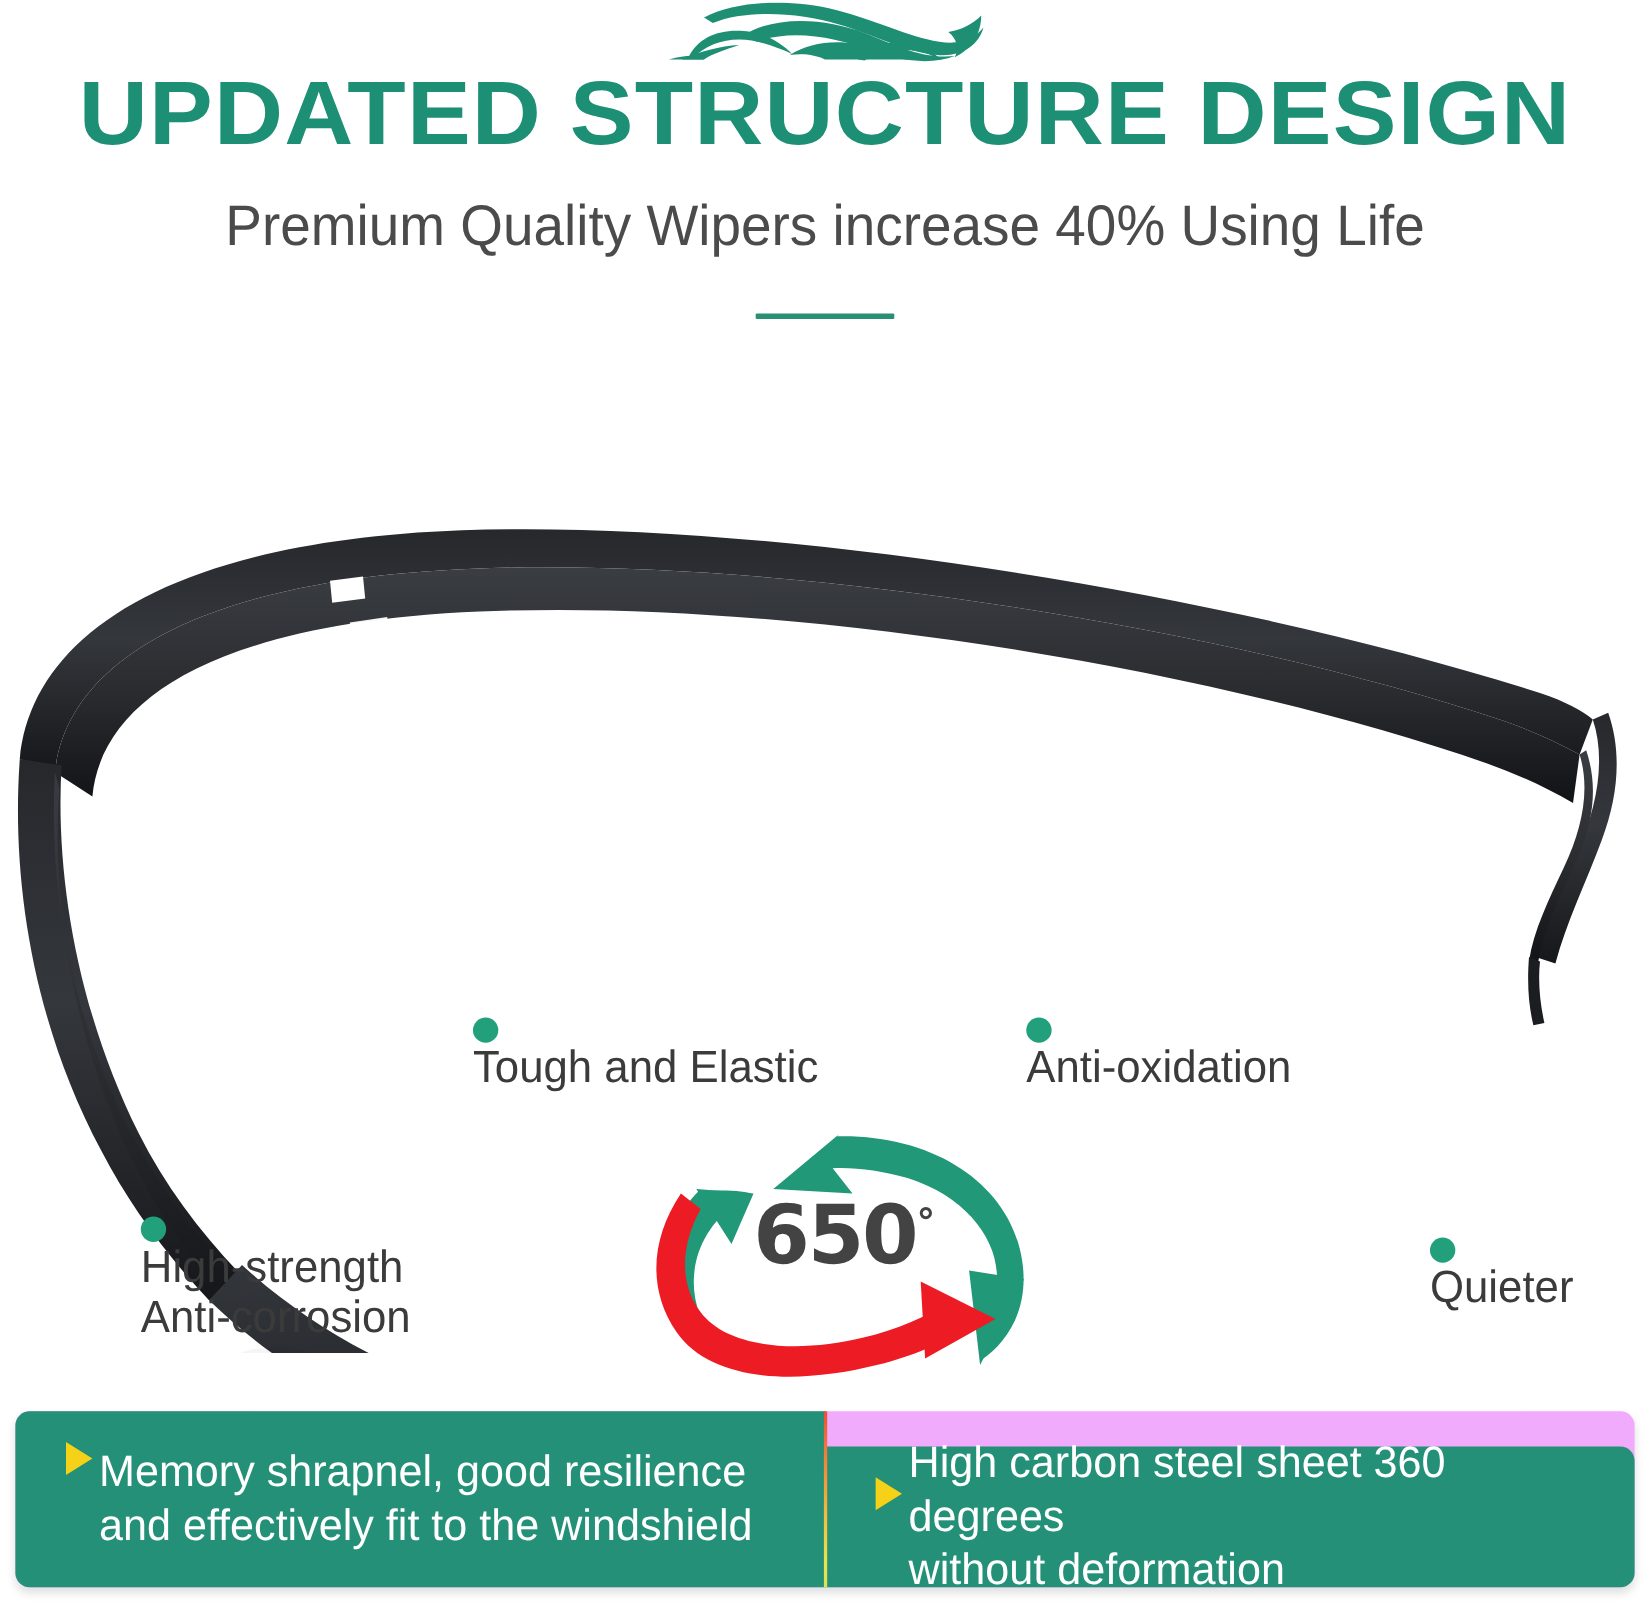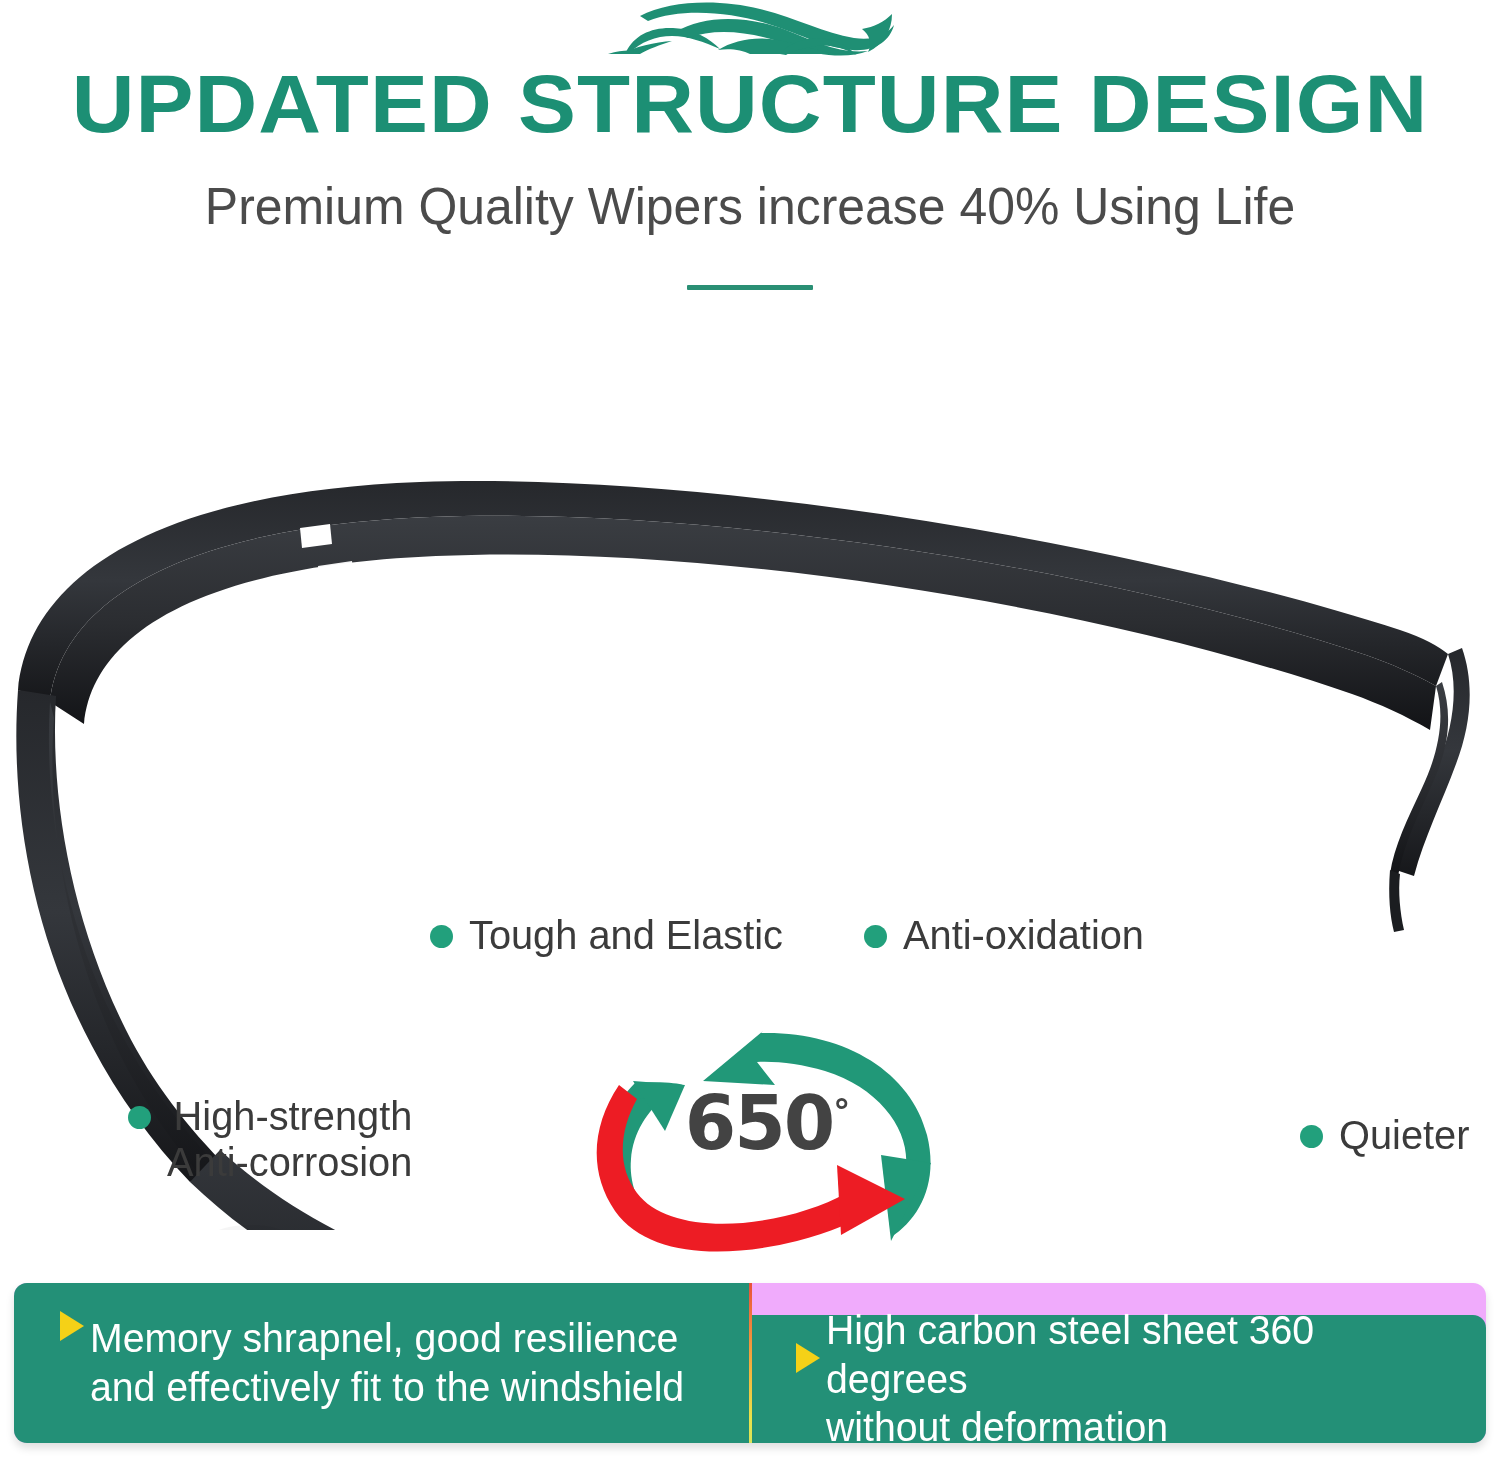--- a/index.html
+++ b/index.html
@@ -79,21 +79,21 @@
   }
   .product-stage svg {
     display: block;
   }
 
   
   .feature {
     position: absolute;
     display: flex;
     align-items: flex-start;
-    gap: 16px;
+    flex-direction: column;
   }
   .feature .dot {
     width: 23px;
     height: 23px;
     border-radius: 50%;
     background: #22a07c;
     flex: 0 0 auto;
     margin-top: 12px;
   }
   .feature .ftext {
@@ -101,22 +101,22 @@
     font-family: "Liberation Sans Narrow", "Liberation Sans", sans-serif;
     font-size: 41px;
     font-weight: 400;
     line-height: 1.12;
     white-space: pre-line;
     transform: scaleX(0.97);
     transform-origin: left top;
   }
 
   #feat-tough      { left: 430px;  top: 583px; }
-  #feat-anti-ox    { left: 864px;  top: 583px; }
-  #feat-high-str   { left: 128px;  top: 764px; text-align: right; }
+  #feat-anti-ox    { left: 933px;  top: 583px; }
+  #feat-high-str   { left: 128px;  top: 764px; }
   #feat-quieter    { left: 1300px; top: 783px; }
 
   
   .badge-360 {
     position: absolute;
     left: 575px;
     top: 693px;
     width: 385px;
     height: 235px;
   }

